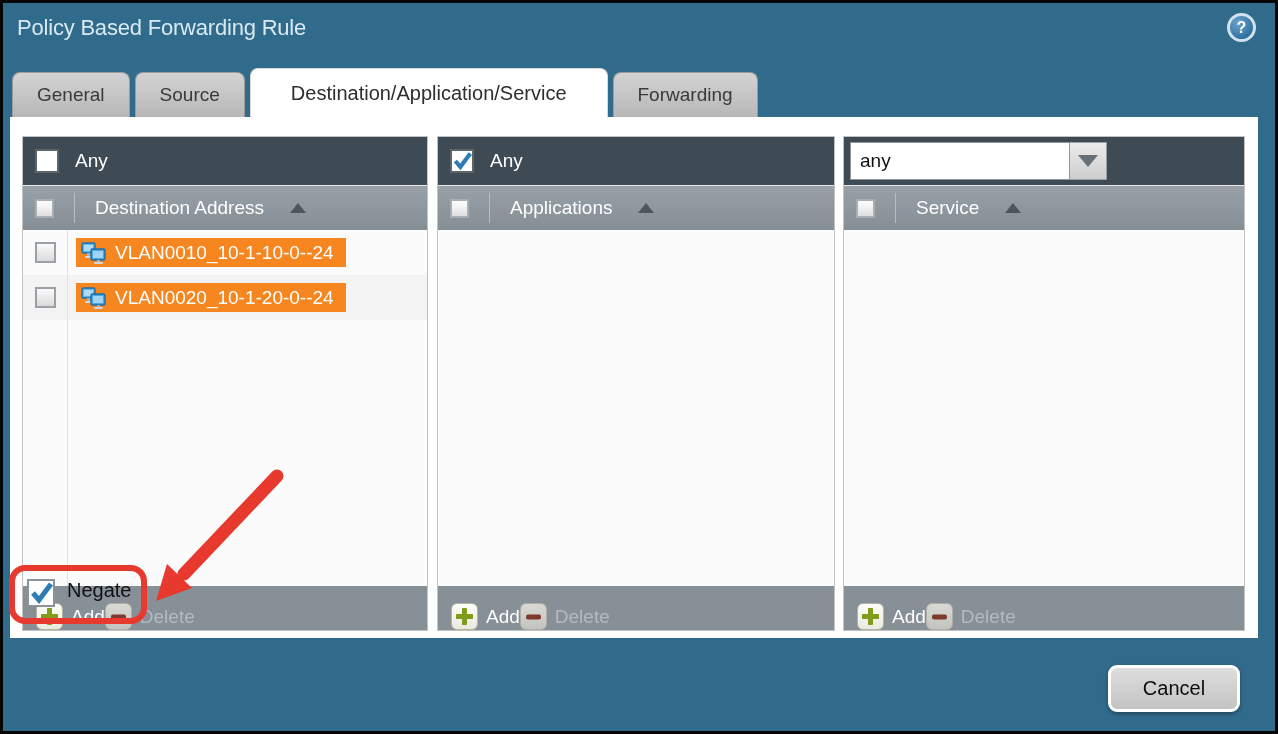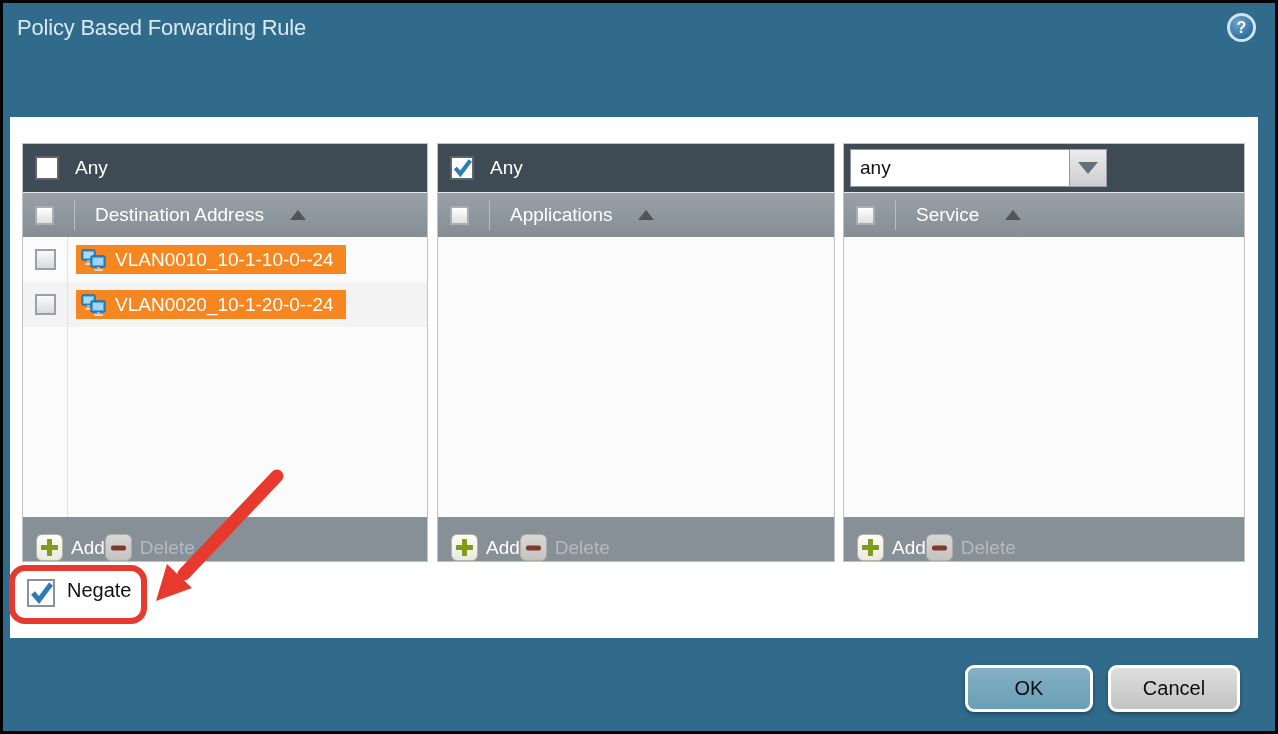--- a/index.html
+++ b/index.html
@@ -41,21 +41,21 @@
     height:49px; background:#fff; border-color:#d8d8d8;
     padding:0 40px; font-size:20px; color:#2e2e2e;
   }
   
   .content {
     position:absolute; left:10px; top:117px; width:1248px; height:521px;
     background:#fff;
   }
   
   .col {
-    position:absolute; top:143px; height:419px;
+    position:absolute; top:136px; height:495px;
     display:flex; flex-direction:column;
     border:1px solid #c2c2c2;
   }
   .col1 { left:22px;  width:406px; }
   .col2 { left:437px; width:398px; }
   .col3 { left:843px; width:402px; }
   .any-bar {
     height:48px; background:var(--darkbar,#3e4a54); flex:0 0 48px;
     display:flex; align-items:center; padding:0 12px; gap:16px;
   }
@@ -159,20 +159,26 @@
 </head>
 <body>
 
 <div class="dialog">
 
   <div class="title">Policy Based Forwarding Rule</div>
   <div class="help-btn">
     <span>?</span>
   </div>
 
+  <div class="tabs">
+    <div class="tab">General</div>
+    <div class="tab">Source</div>
+    <div class="tab active">Destination/Application/Service</div>
+    <div class="tab">Forwarding</div>
+  </div>
 
   <div class="content"></div>
 
   <div class="col col1">
     <div class="any-bar">
       <div class="cb cb-any">
         
       </div>
       <span class="any-label">Any</span>
     </div>
@@ -316,16 +322,15 @@
     </div>
     <span class="negate-label">Negate</span>
   </div>
   <div class="highlight-box"></div>
 
   <svg class="annotation" width="1278" height="734" viewBox="0 0 1278 734">
     <line x1="277" y1="476" x2="184" y2="574" stroke="#e8392e" stroke-width="13" stroke-linecap="round"></line>
     <polygon points="156,601 167,564 192,588" fill="#e8392e"></polygon>
   </svg>
 
-  <button class="btn btn-ok">OK</button>
   <button class="btn btn-cancel">Cancel</button>
 
 </div>
 
 </body></html>

